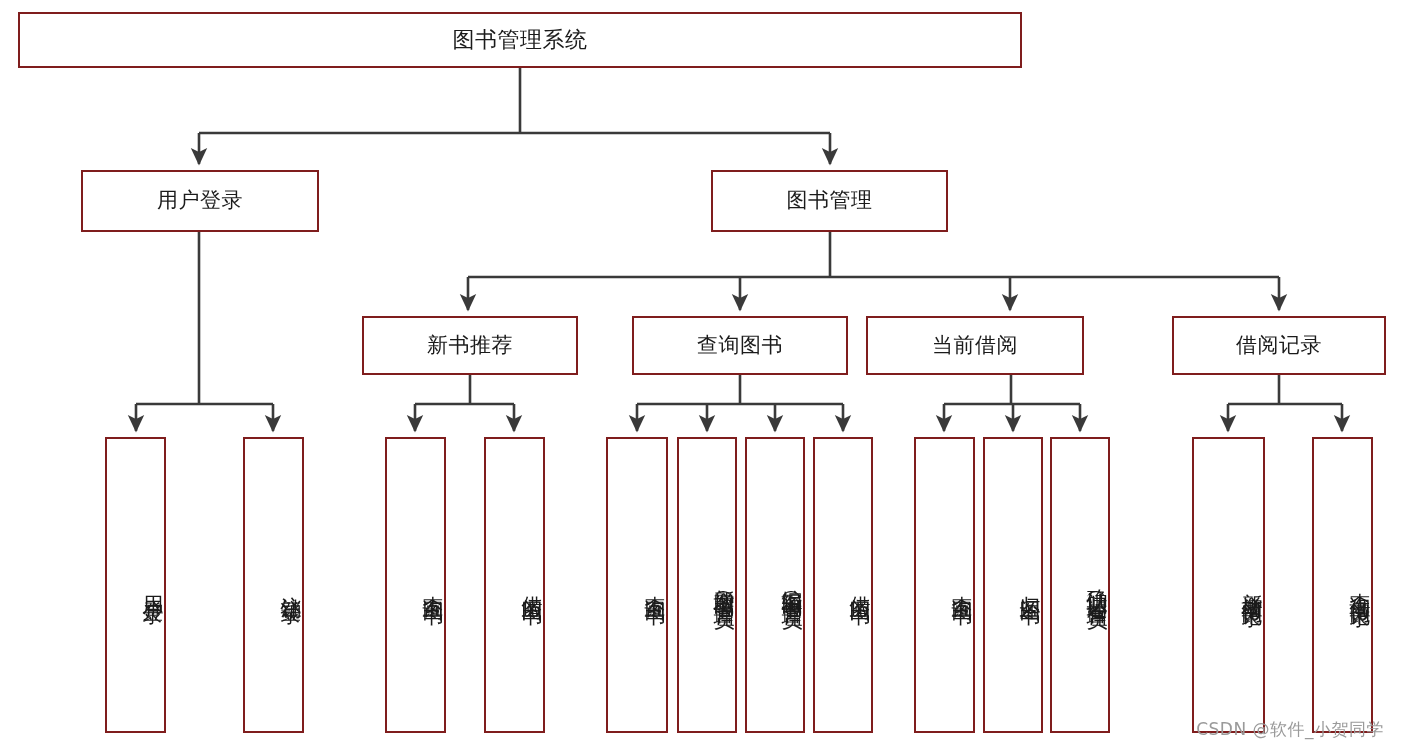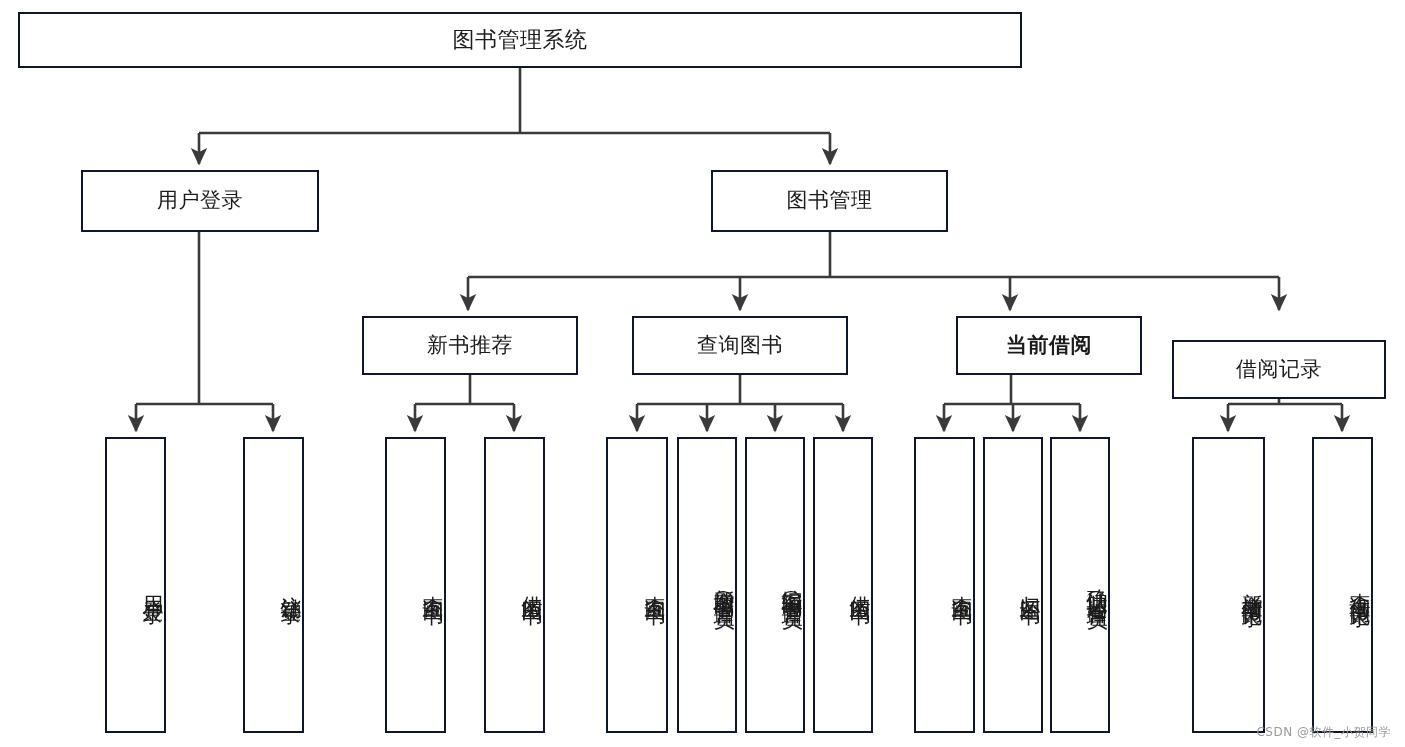--- a/index.html
+++ b/index.html
@@ -19,21 +19,21 @@
     position: absolute;
     left: 0;
     top: 0;
     width: 1405px;
     height: 747px;
     pointer-events: none;
   }
   .node {
     position: absolute;
     box-sizing: border-box;
-    border: 2px solid #0f172a;
+    border: 2px solid #7f1d1d;
     background: #ffffff;
     color: #1b1b1b;
     display: flex;
     align-items: center;
     justify-content: center;
     text-align: right;
     line-height: 1.12;
   }
   .node.horiz {
     font-size: 21px;
@@ -52,23 +52,23 @@
     align-items: flex-start;
     justify-content: center;
   }
   .node.vert .vlabel {
     writing-mode: vertical-rl;
     text-orientation: upright;
     display: block;
   }
   #watermark {
     position: absolute;
-    right: 14px;
+    right: 21px;
     bottom: 6px;
-    font-size: 12px;
+    font-size: 17px;
     color: #9a9a9a;
     font-family: "DejaVu Sans", "Liberation Sans", sans-serif;
     white-space: nowrap;
     letter-spacing: 0.5px;
   }
 </style>
 </head>
 <body>
 
 <div id="canvas">
@@ -133,24 +133,24 @@
   <div class="node horiz" style="left:362px; top:316px; width:216px; height:59px;">
     <span>新书推荐</span>
   </div>
 
   <div class="node horiz" style="left:711px; top:170px; width:237px; height:62px;">
     <span>图书管理</span>
   </div>
   <div class="node horiz" style="left:632px; top:316px; width:216px; height:59px;">
     <span>查询图书</span>
   </div>
-  <div class="node horiz" style="left:956px; top:316px; width:186px; height:59px;font-weight:bold;">
+  <div class="node horiz" style="left:866px; top:316px; width:218px; height:59px;">
     <span>当前借阅</span>
   </div>
-  <div class="node horiz" style="left:1172px; top:316px; width:214px; height:59px;margin-top:24px;">
+  <div class="node horiz" style="left:1172px; top:316px; width:214px; height:59px;">
     <span>借阅记录</span>
   </div>
 
   <div class="node vert" style="left:105px; top:437px; width:61px; height:296px;">
     <span class="vlabel">用户登录</span>
   </div>
   <div class="node vert" style="left:243px; top:437px; width:61px; height:296px;">
     <span class="vlabel">注销登录</span>
   </div>
 

